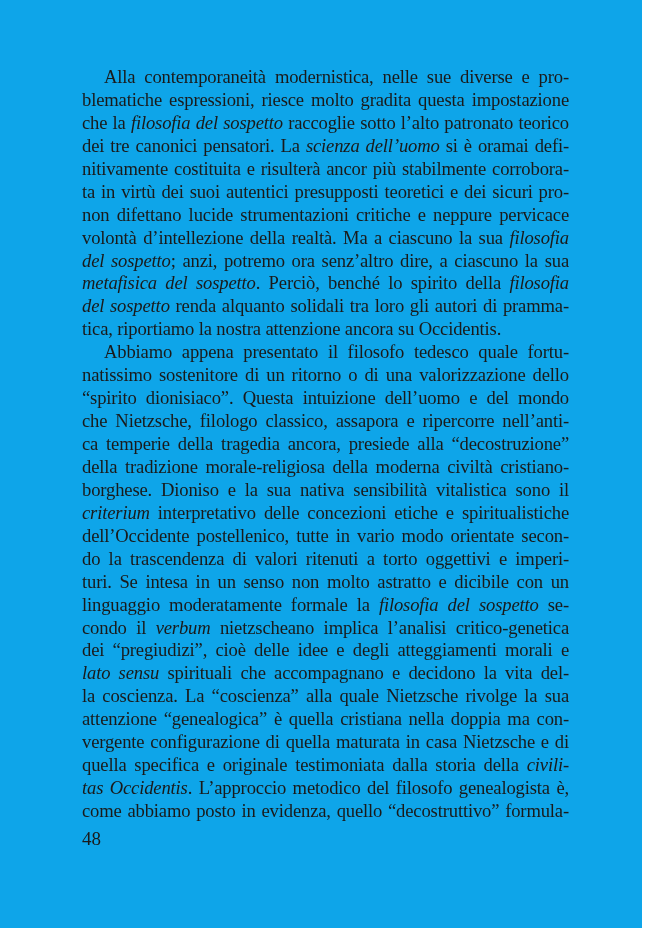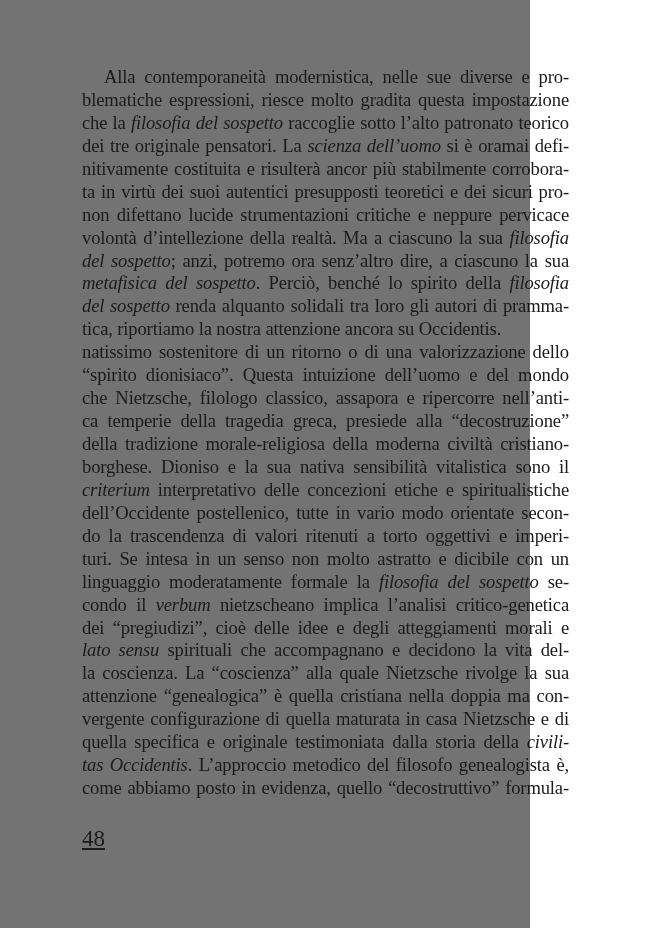--- a/index.html
+++ b/index.html
@@ -11,23 +11,23 @@
     width: 650px;
     height: 928px;
     position: relative;
     overflow: hidden;
     font-family: "Liberation Serif", "DejaVu Serif", serif;
     color: #1a1a1a;
   }
   .page {
     position: absolute;
     left: 0; top: 0;
-    width: 530px;
+    width: 642px;
     height: 928px;
-    background: #737373;
+    background: #0ea5e9;
   }
   .text-block {
     position: absolute;
     left: 82px;
     top: 66px;
     width: 487px;
     font-size: 18.6px;
     line-height: 22.95px;
     letter-spacing: -0.15px;
   }
@@ -42,49 +42,49 @@
     text-align-last: left;
   }
   .line.indent {
     padding-left: 22px;
   }
   .seg-i { font-style: italic; }
   .page-number {
     position: absolute;
     left: 82px;
     top: 828px;
-    font-size: 23px;
+    font-size: 19px;
     line-height: 22px;
-    text-decoration: underline;
   }
 </style>
 </head>
 <body>
 
 <div class="page">
   <div class="text-block" id="text-block">
       <div>
         <span class="line indent"><span>Alla contemporaneità modernistica, nelle sue diverse e pro-</span></span>
         <span class="line"><span>blematiche espressioni, riesce molto gradita questa impostazione</span></span>
         <span class="line"><span>che la </span><span class="seg-i">filosofia del sospetto</span><span> raccoglie sotto l’alto patronato teorico</span></span>
-        <span class="line"><span>dei tre originale pensatori. La </span><span class="seg-i">scienza dell’uomo</span><span> si è oramai defi-</span></span>
+        <span class="line"><span>dei tre canonici pensatori. La </span><span class="seg-i">scienza dell’uomo</span><span> si è oramai defi-</span></span>
         <span class="line"><span>nitivamente costituita e risulterà ancor più stabilmente corrobora-</span></span>
         <span class="line"><span>ta in virtù dei suoi autentici presupposti teoretici e dei sicuri pro-</span></span>
         <span class="line"><span>non difettano lucide strumentazioni critiche e neppure pervicace</span></span>
         <span class="line"><span>volontà d’intellezione della realtà. Ma a ciascuno la sua </span><span class="seg-i">filosofia</span></span>
         <span class="line"><span class="seg-i">del sospetto</span><span>; anzi, potremo ora senz’altro dire, a ciascuno la sua</span></span>
         <span class="line"><span class="seg-i">metafisica del sospetto</span><span>. Perciò, benché lo spirito della </span><span class="seg-i">filosofia</span></span>
         <span class="line"><span class="seg-i">del sospetto</span><span> renda alquanto solidali tra loro gli autori di pramma-</span></span>
         <span class="line last"><span>tica, riportiamo la nostra attenzione ancora su Occidentis.</span></span>
       </div>
       <div>
+        <span class="line indent"><span>Abbiamo appena presentato il filosofo tedesco quale fortu-</span></span>
         <span class="line"><span>natissimo sostenitore di un ritorno o di una valorizzazione dello</span></span>
         <span class="line"><span>“spirito dionisiaco”. Questa intuizione dell’uomo e del mondo</span></span>
         <span class="line"><span>che Nietzsche, filologo classico, assapora e ripercorre nell’anti-</span></span>
-        <span class="line"><span>ca temperie della tragedia greca, presiede alla “decostruzione”</span></span>
+        <span class="line"><span>ca temperie della tragedia ancora, presiede alla “decostruzione”</span></span>
         <span class="line"><span>della tradizione morale-religiosa della moderna civiltà cristiano-</span></span>
         <span class="line"><span>borghese. Dioniso e la sua nativa sensibilità vitalistica sono il</span></span>
         <span class="line"><span class="seg-i">criterium</span><span> interpretativo delle concezioni etiche e spiritualistiche</span></span>
         <span class="line"><span>dell’Occidente postellenico, tutte in vario modo orientate secon-</span></span>
         <span class="line"><span>do la trascendenza di valori ritenuti a torto oggettivi e imperi-</span></span>
         <span class="line"><span>turi. Se intesa in un senso non molto astratto e dicibile con un</span></span>
         <span class="line"><span>linguaggio moderatamente formale la </span><span class="seg-i">filosofia del sospetto</span><span> se-</span></span>
         <span class="line"><span>condo il </span><span class="seg-i">verbum</span><span> nietzscheano implica l’analisi critico-genetica</span></span>
         <span class="line"><span>dei “pregiudizi”, cioè delle idee e degli atteggiamenti morali e</span></span>
         <span class="line"><span class="seg-i">lato sensu</span><span> spirituali che accompagnano e decidono la vita del-</span></span>

